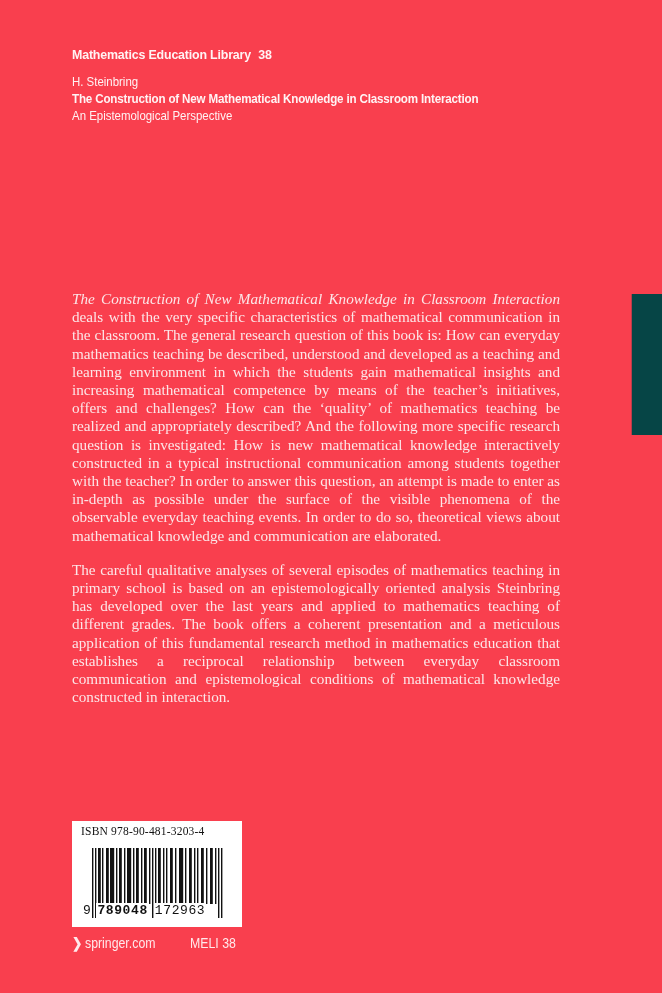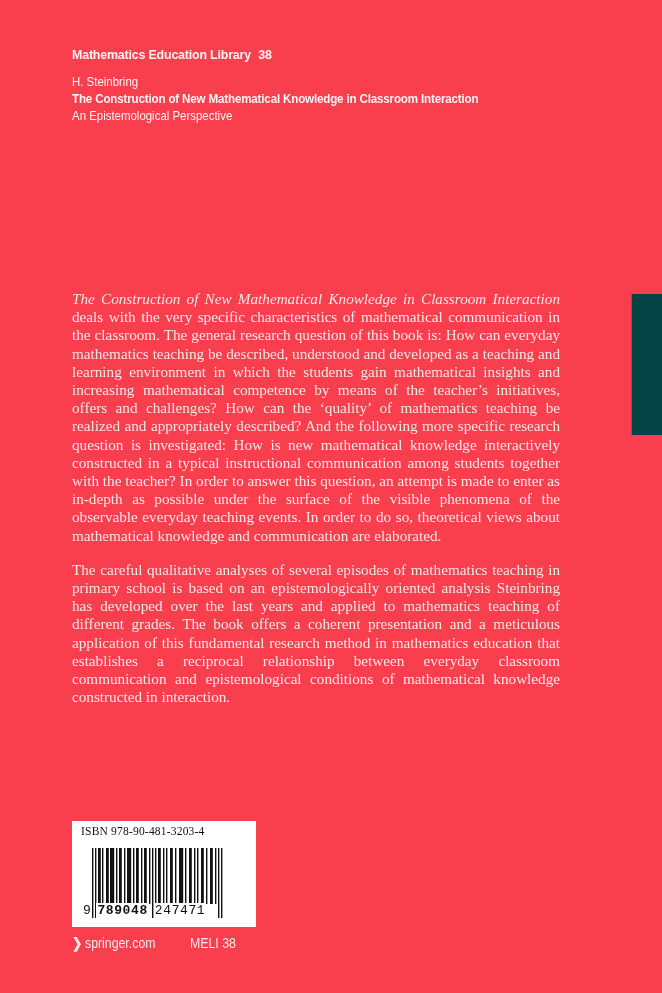--- a/index.html
+++ b/index.html
@@ -82,21 +82,21 @@
     .blurb p + p {
       margin-top: 16px;
     }
     .blurb em {
       font-style: italic;
     }
     .barcode-box {
       position: absolute;
       left: 72px;
       top: 821px;
-      width: 184px;
+      width: 170px;
       height: 106px;
       background: #FFFFFF;
     }
     .isbn-text {
       position: absolute;
       left: 9px;
       top: 4px;
       font-family: "Liberation Serif", serif;
       font-size: 11.5px;
       color: #111;
@@ -210,21 +210,21 @@
       <rect x="115" y="0" width="1.4" height="56"></rect>
       <rect x="119" y="0" width="2.8" height="56"></rect>
       <rect x="124" y="0" width="1.4" height="56"></rect>
       <rect x="128" y="0" width="2.8" height="56"></rect>
       <rect x="133" y="0" width="1.4" height="56"></rect>
       <rect x="136" y="0" width="1.4" height="70"></rect>
       <rect x="139" y="0" width="1.4" height="70"></rect>
     </g>
   </svg>
   <div class="ean-digits">
-    <span class="lead">9</span><span class="mid">789048</span><span>247471</span>
+    <span class="lead">9</span><span class="mid">789048</span><span>172963</span>
   </div>
 </div>
 
 <div class="footer">
   <div class="springer-link">
     <span class="chev">❯</span><span>springer.com</span>
   </div>
   <div class="meli">MELI 38</div>
 </div>
 

